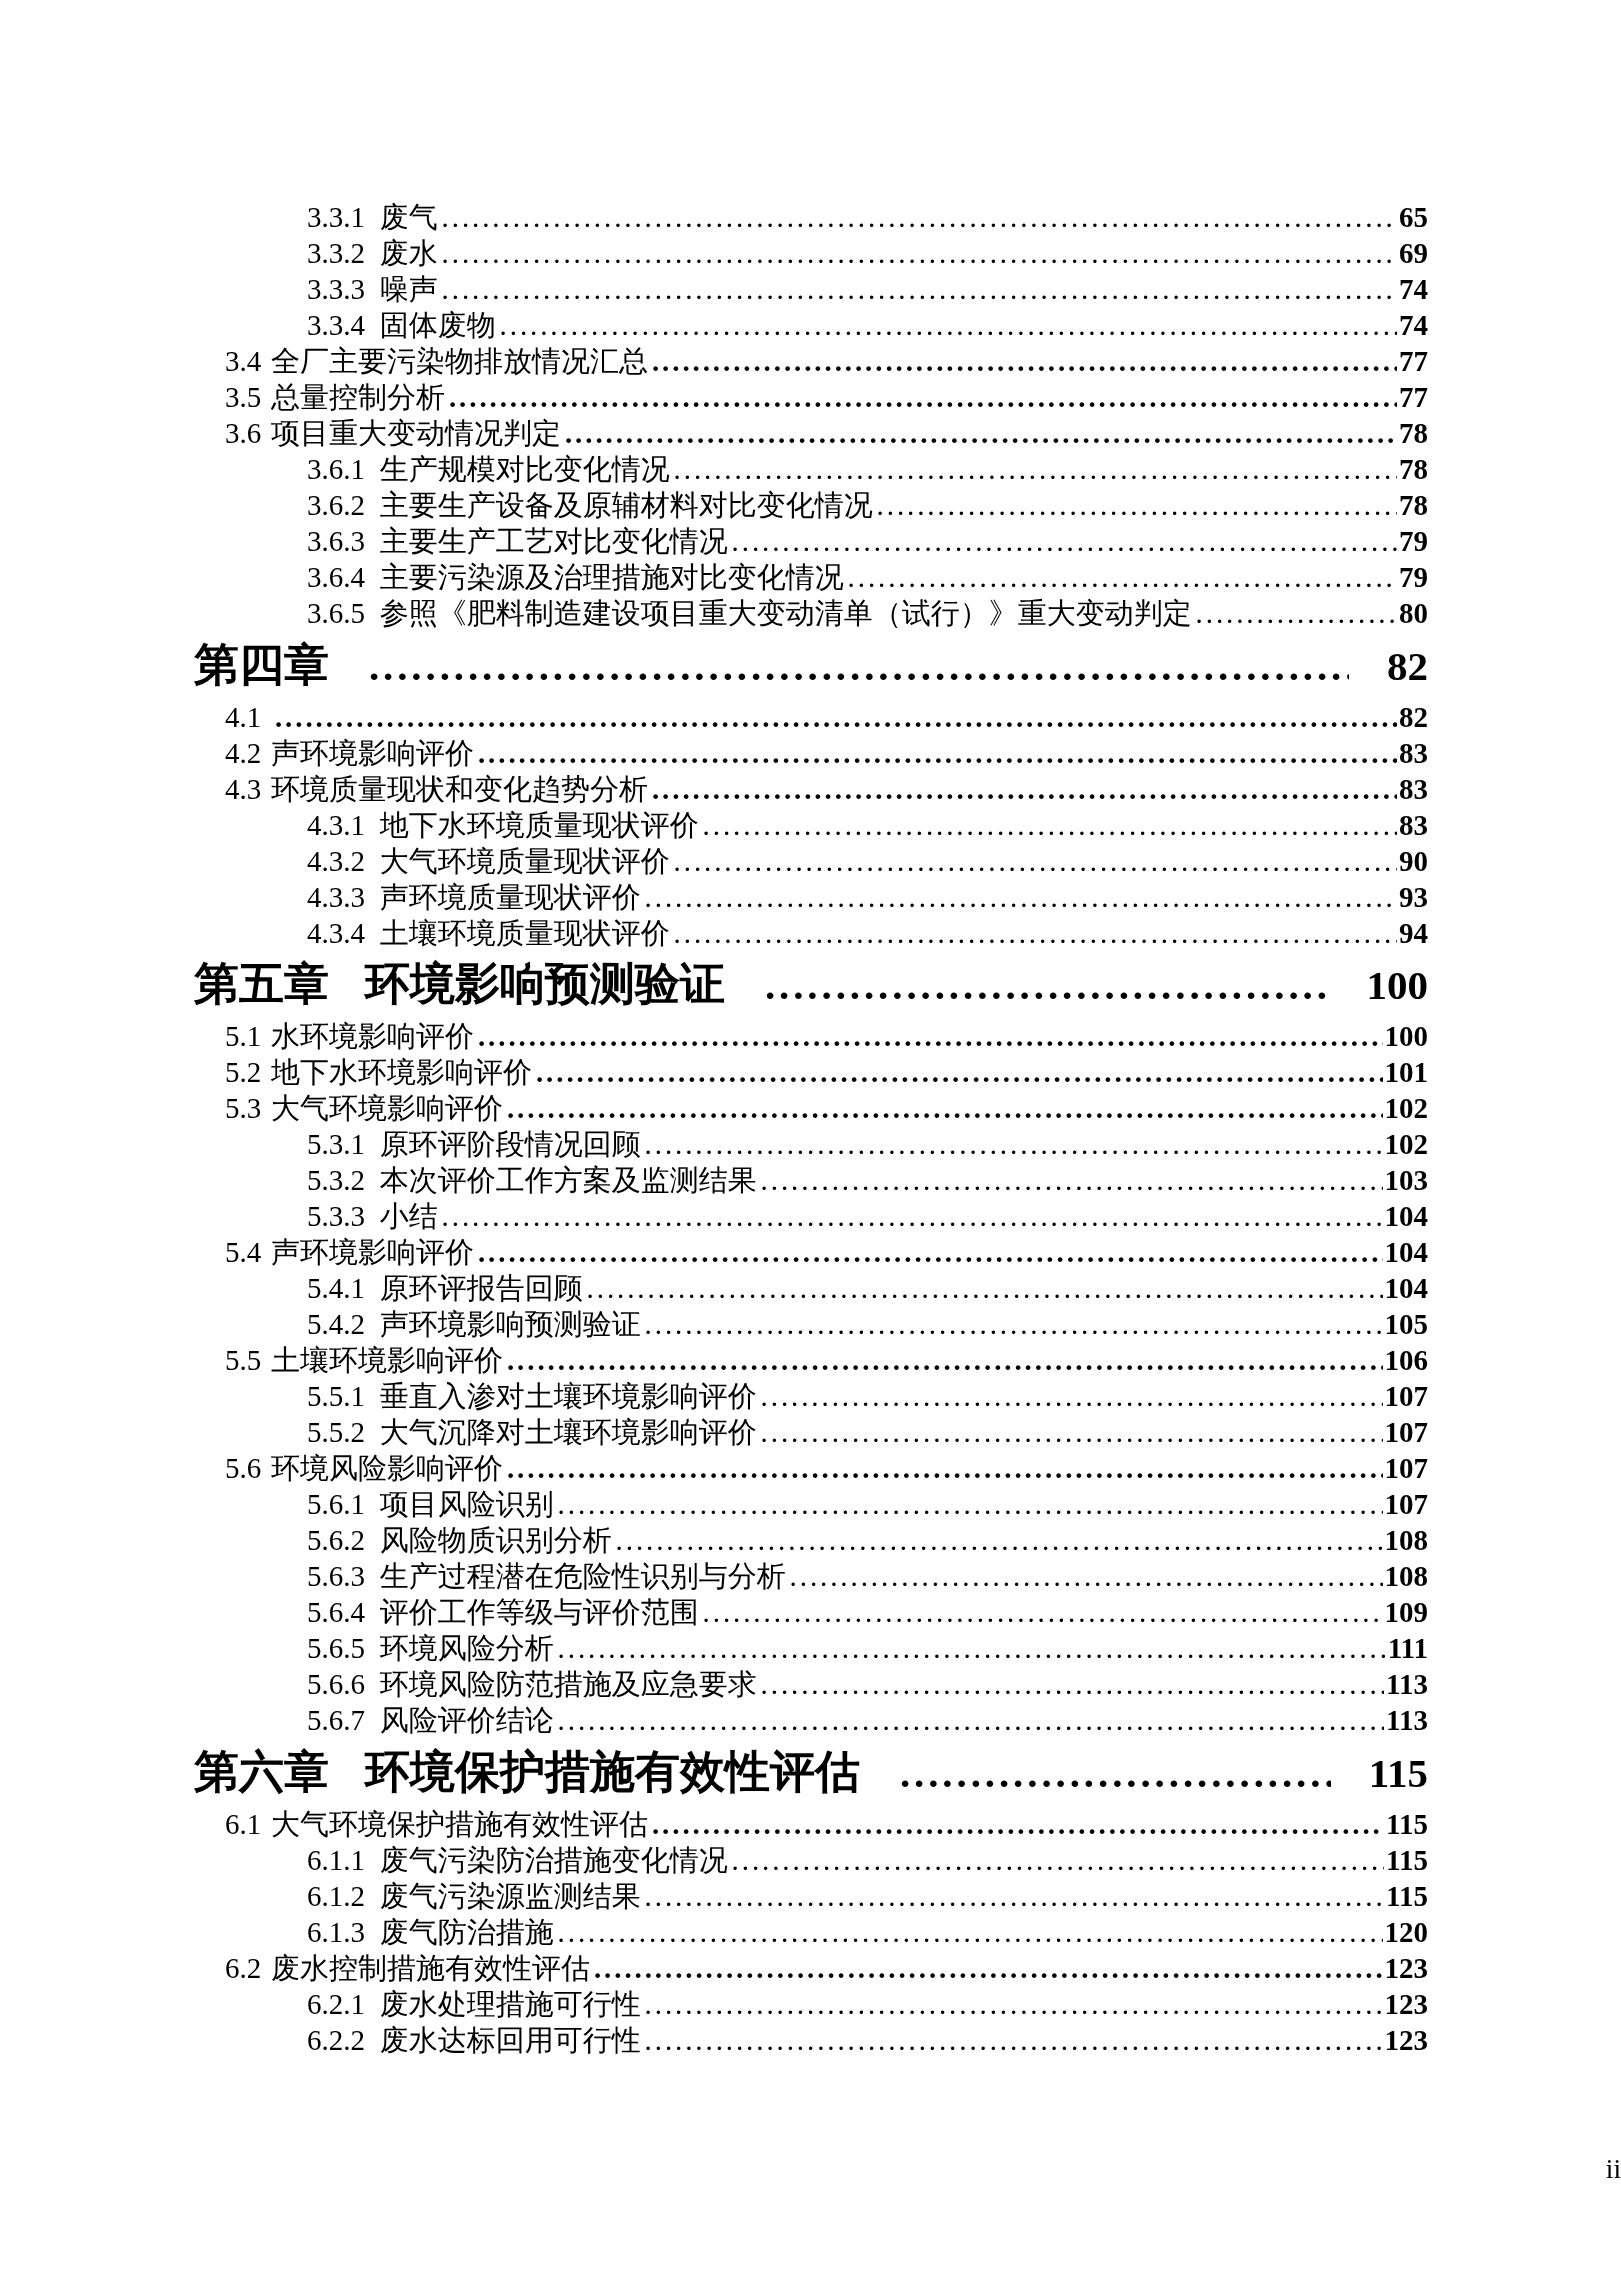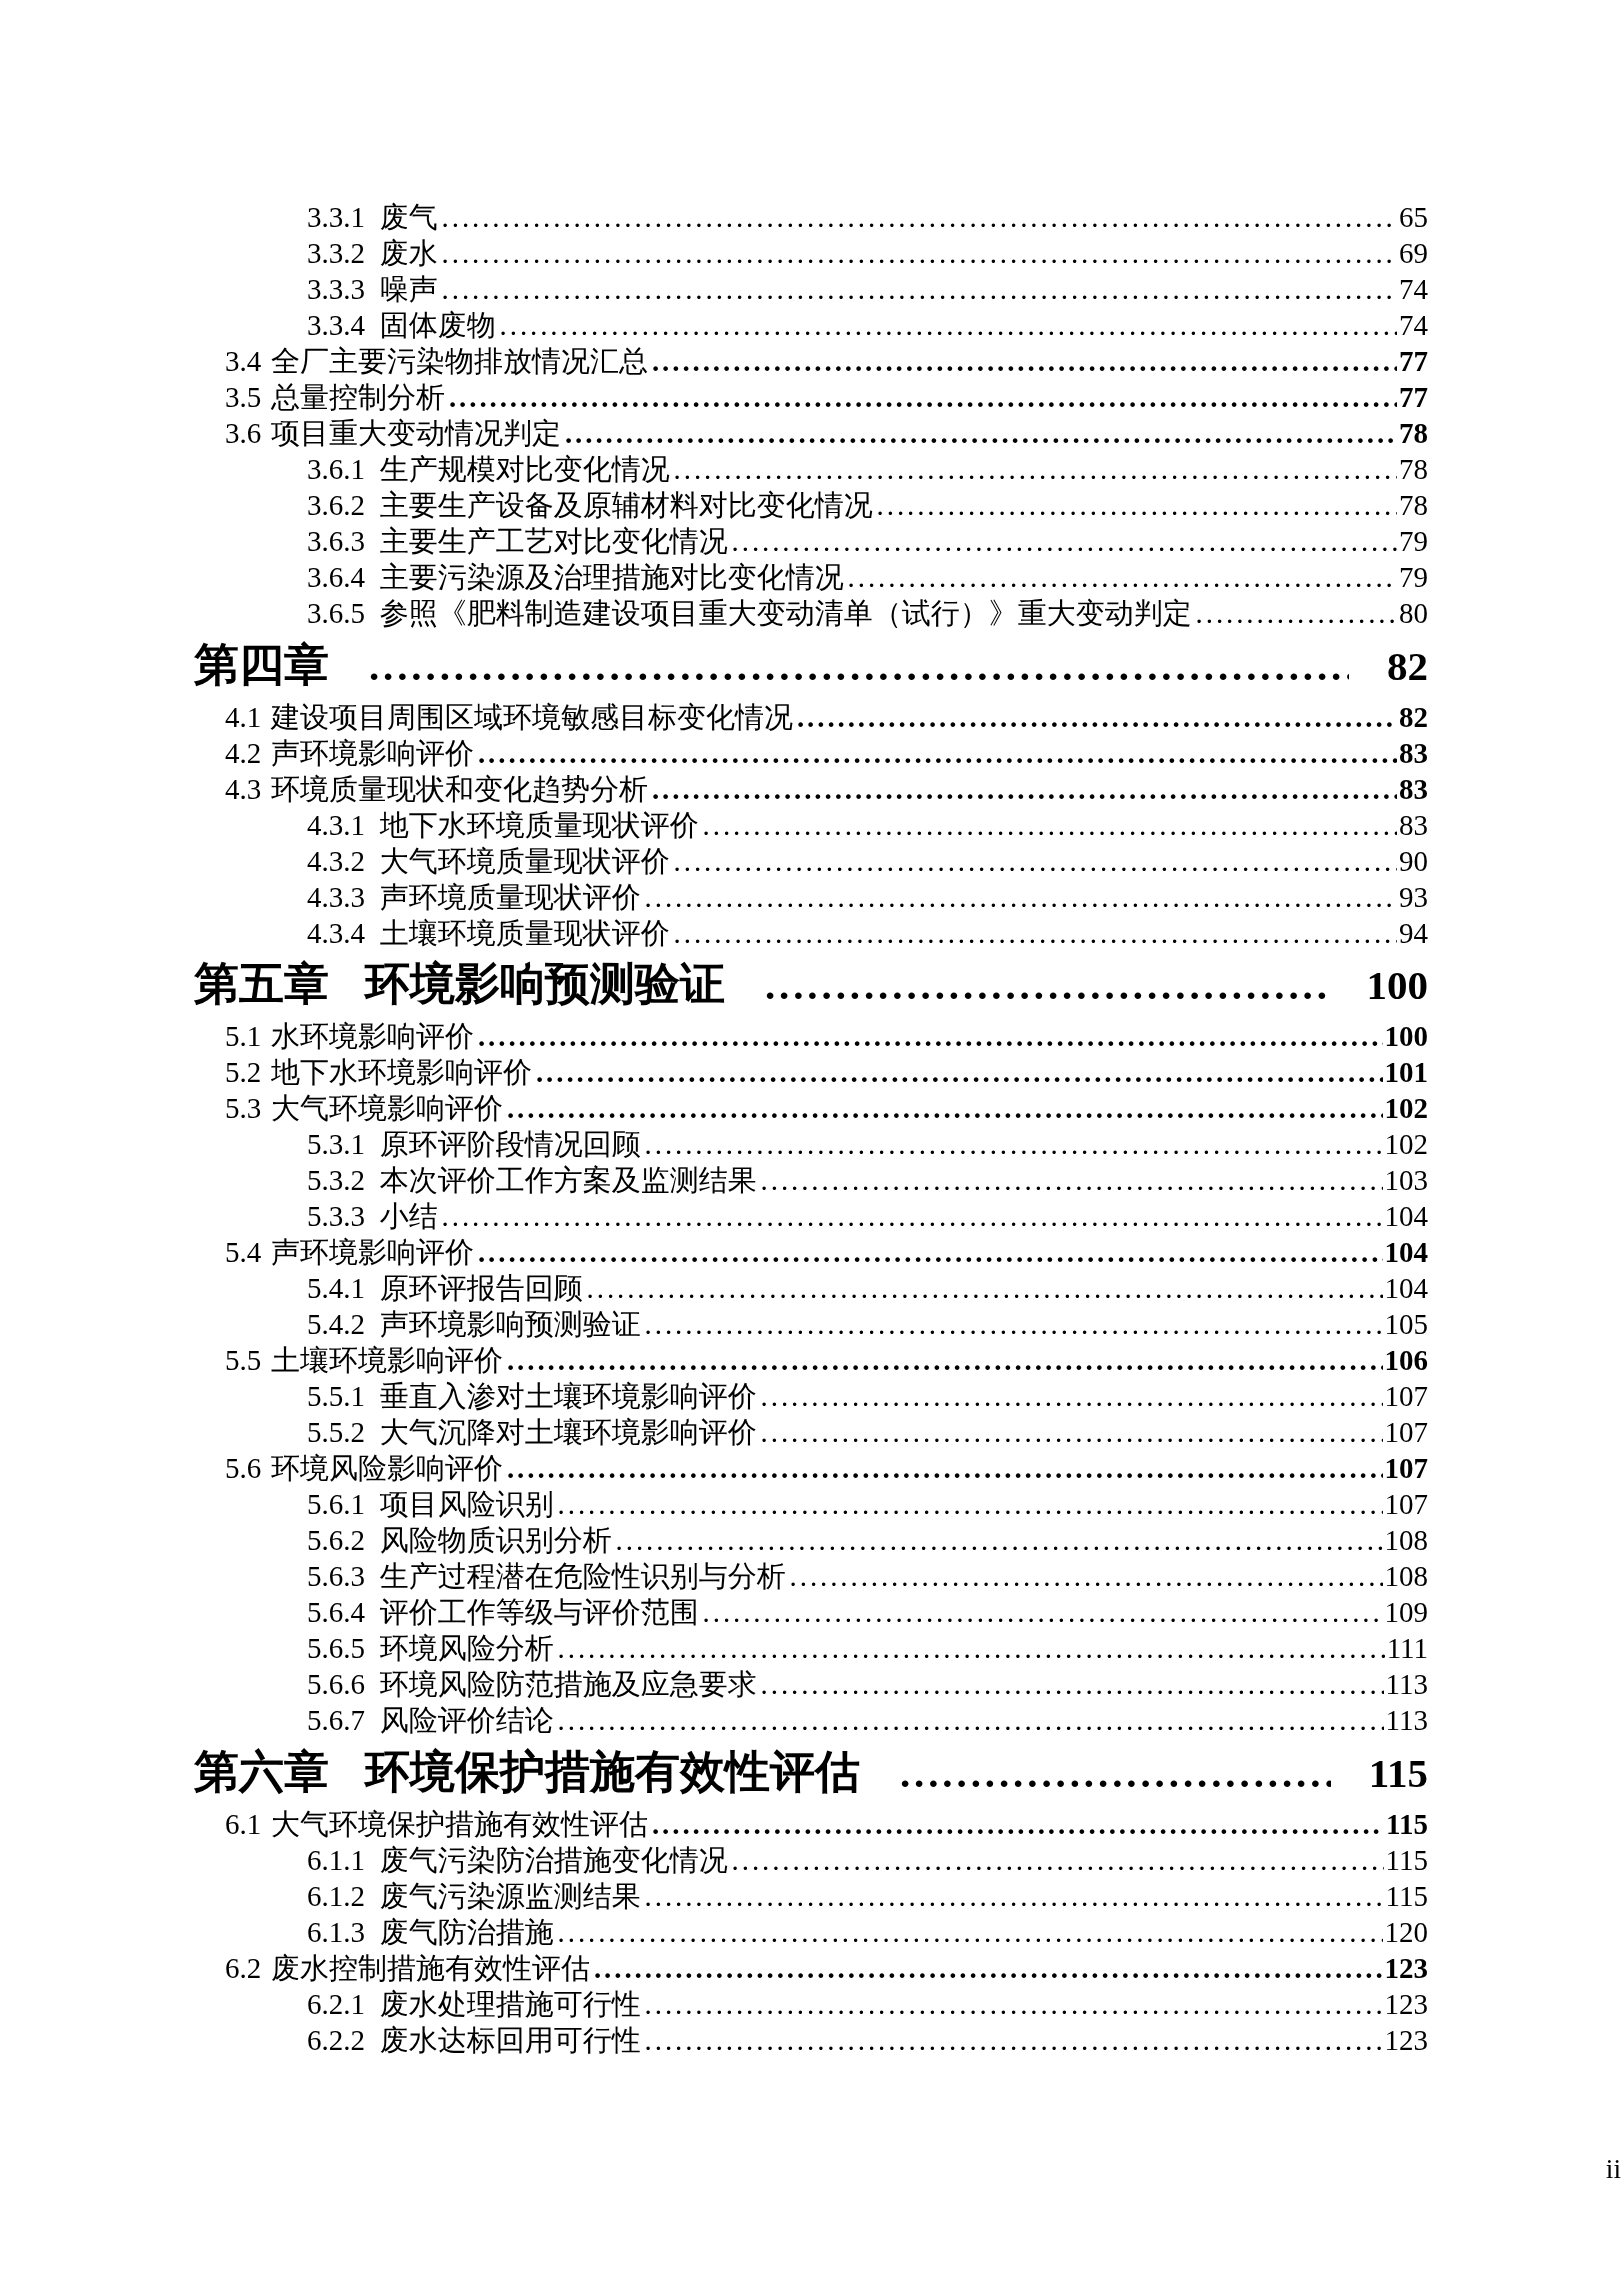--- a/index.html
+++ b/index.html
@@ -39,20 +39,21 @@
     min-width: 0;
     overflow: hidden;
     white-space: nowrap;
     letter-spacing: 2.9px;
     margin-left: 3.9px;
     margin-right: 2px;
   }
   .row .page {
     flex: 0 0 auto;
     text-align: right;
+    font-weight: bold;
   }
   
   .lv2 { padding-left: 31px; }
   .lv2 .leader, .lv2 .page { font-weight: bold; }
   .lv2 .num { margin-right: 9.8px; }
   
   .lv3 { padding-left: 113px; }
   .lv3 .num { margin-right: 14.7px; }
   
   .lv1 {
@@ -152,21 +153,20 @@
     <span class="leader" aria-hidden="true">................................................................................................................................................................................................................................................................................................................................................................................................................</span>
     <span class="page">80</span>
   </div>
     <div class="row lv1">
     <span class="num">第四章</span>
     <span class="leader" aria-hidden="true">................................................................................................................................................................................................................................................................................................................................................................................................................</span>
     <span class="page">82</span>
   </div>
     <div class="row lv2">
     <span class="num">4.1</span>
-      <span class="title">建设项目周围区域环境敏感目标变化情况</span>
     <span class="leader" aria-hidden="true">................................................................................................................................................................................................................................................................................................................................................................................................................</span>
     <span class="page">82</span>
   </div>
     <div class="row lv2">
     <span class="num">4.2</span>
       <span class="title">声环境影响评价</span>
     <span class="leader" aria-hidden="true">................................................................................................................................................................................................................................................................................................................................................................................................................</span>
     <span class="page">83</span>
   </div>
     <div class="row lv2">

